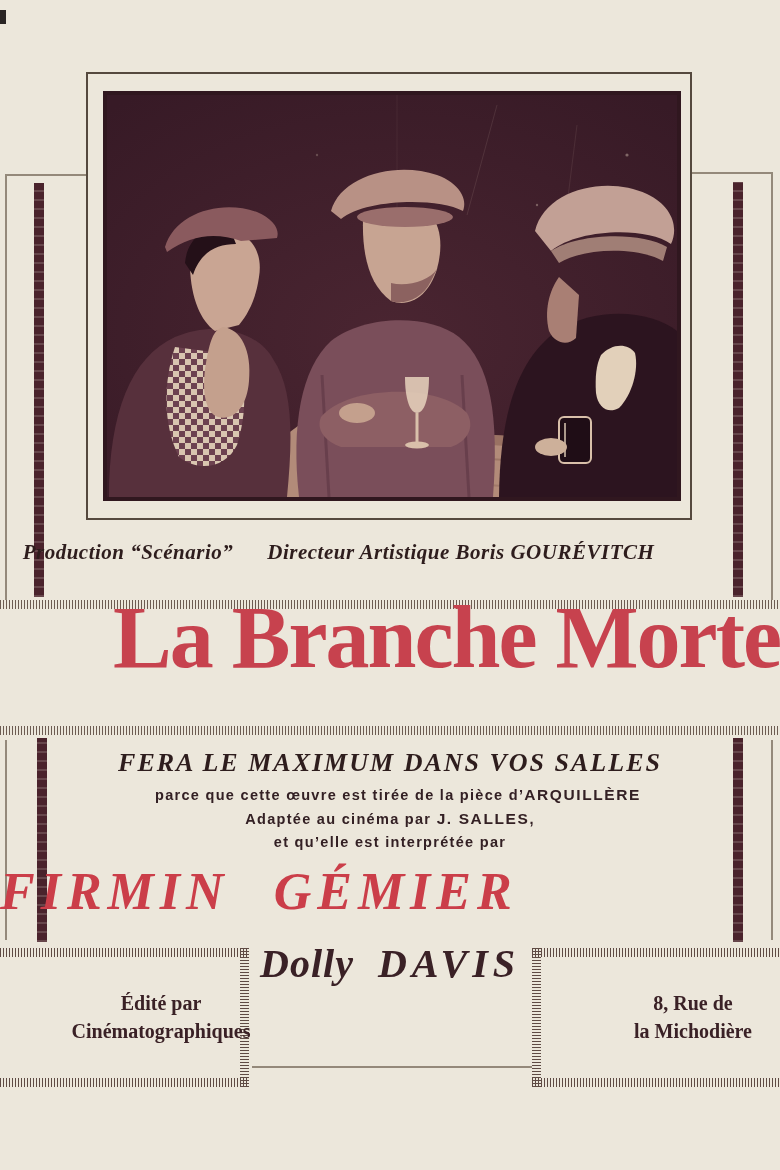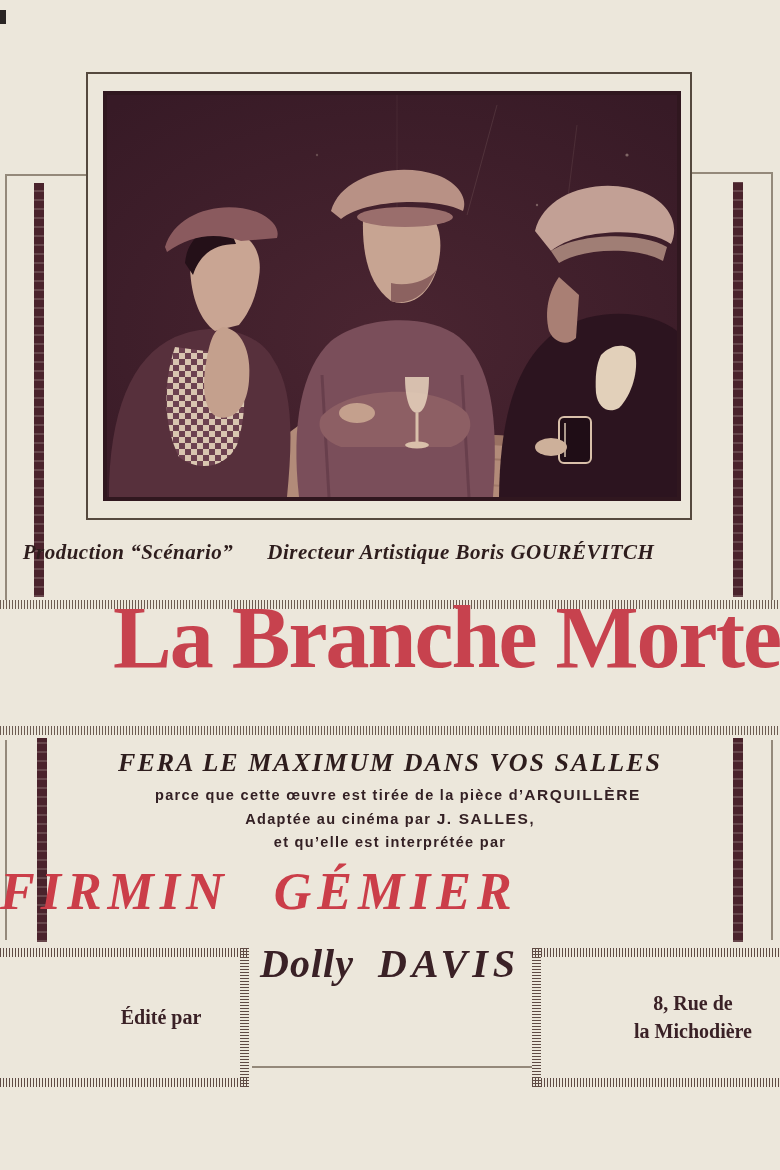--- a/index.html
+++ b/index.html
@@ -152,20 +152,21 @@
       <span class="last">DAVIS</span>
     </div>
   </div>
   <div class="thinline" style="left:252px;top:1066px;width:280px;height:1.5px;"></div>
 
   <div class="ticks-h ticks-box" style="left:0;top:948px;width:248px;"></div>
   <div class="ticks-v ticks-box-v" style="left:240px;top:948px;height:139px;"></div>
   <div class="ticks-h ticks-box" style="left:0;top:1078px;width:248px;"></div>
   <div class="corner-box-text" style="left:0;">
     <div>Édité par</div>
+    <div>Cinématographiques</div>
   </div>
 
   <div class="ticks-h ticks-box" style="left:532px;top:948px;width:248px;"></div>
   <div class="ticks-v ticks-box-v" style="left:532px;top:948px;height:139px;"></div>
   <div class="ticks-h ticks-box" style="left:532px;top:1078px;width:248px;"></div>
   <div class="corner-box-text" style="left:532px;">
     <div>8, Rue de</div>
     <div>la Michodière</div>
   </div>
 

